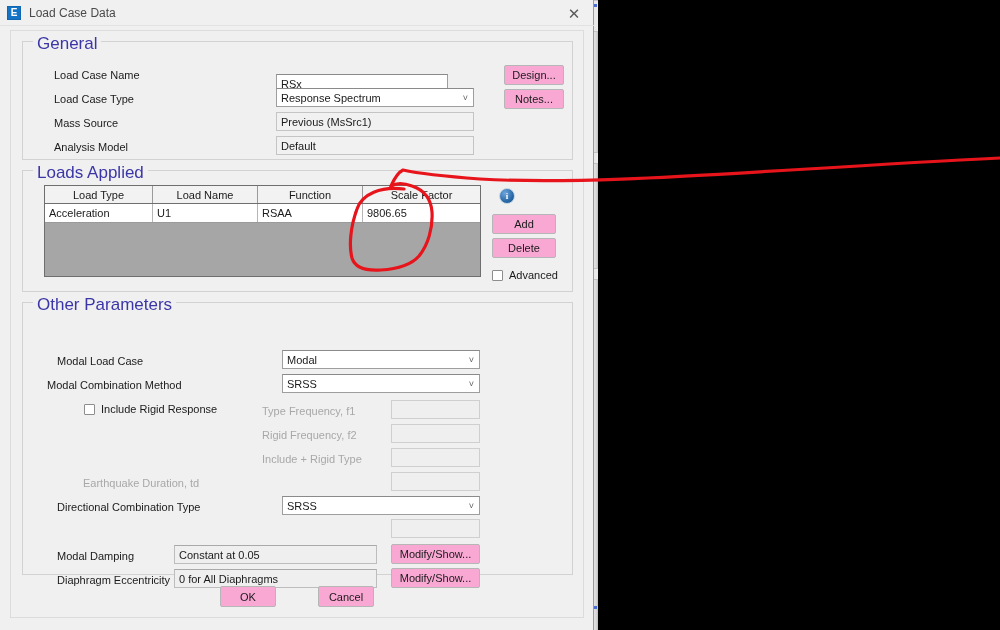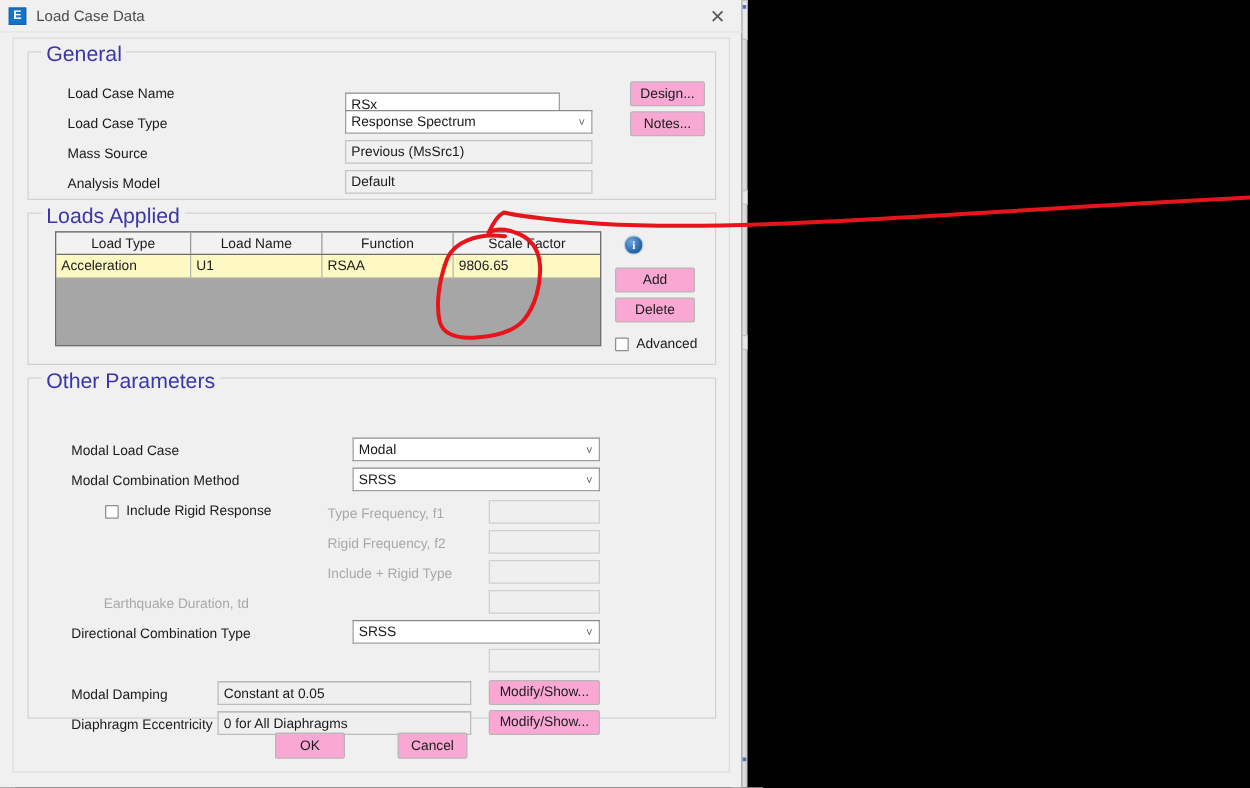--- a/index.html
+++ b/index.html
@@ -110,21 +110,21 @@
   #loads-table{
     position:absolute;box-sizing:border-box;
     border:1px solid #6e6e6e;background:#a6a6a6;overflow:hidden;
   }
   #loads-table .hdr{display:flex;height:17px;background:#f2f2f2;border-bottom:1px solid #6e6e6e;}
   #loads-table .hdr .th{
     border-right:1px solid #9a9a9a;display:flex;align-items:center;justify-content:center;
     font-size:11px;color:#1a1a1a;box-sizing:border-box;
   }
   #loads-table .hdr .th:last-child{border-right:none;}
-  #loads-table .row{display:flex;height:18px;background:#fef9c3;border-bottom:1px solid #9a9a9a;}
+  #loads-table .row{display:flex;height:18px;background:#ffffff;border-bottom:1px solid #9a9a9a;}
   #loads-table .row .td{
     border-right:1px solid #b6b6b6;display:flex;align-items:center;padding-left:4px;
     font-size:11px;color:#1a1a1a;box-sizing:border-box;position:relative;
   }
   #loads-table .row .td:last-child{border-right:none;}
   #loads-table .row .td .carat{position:absolute;right:4px;color:#7a7a7a;font-size:8px;}
   #loads-table .filler{height:48px;background:#a6a6a6;}
 
   
   #info-icon{
@@ -238,21 +238,21 @@
 
     <div class="group" style="left:11px;top:271px;width:551px;height:273px;">
       <div class="glabel">Other Parameters</div>
 
       <div class="flabel" style="left:34px;top:52px;">Modal Load Case</div>
       <div class="combo" style="left:259px;top:47px;width:198px;">
         <span>Modal</span>
         <span class="carat">˅</span>
       </div>
 
-      <div class="flabel" style="left:34px;top:76px;">Modal Combination Method</div>
+      <div class="flabel" style="left:24px;top:76px;">Modal Combination Method</div>
       <div class="combo" style="left:259px;top:71px;width:198px;">
         <span>SRSS</span>
         <span class="carat">˅</span>
       </div>
 
       <div class="cb" style="left:61px;top:100px;">
         <span class="box"></span>
         <span>Include Rigid Response</span>
       </div>
 

